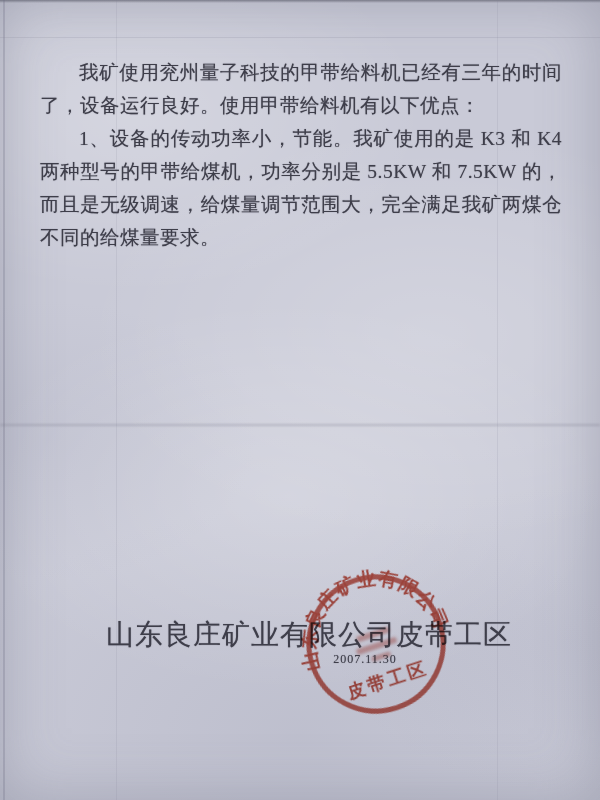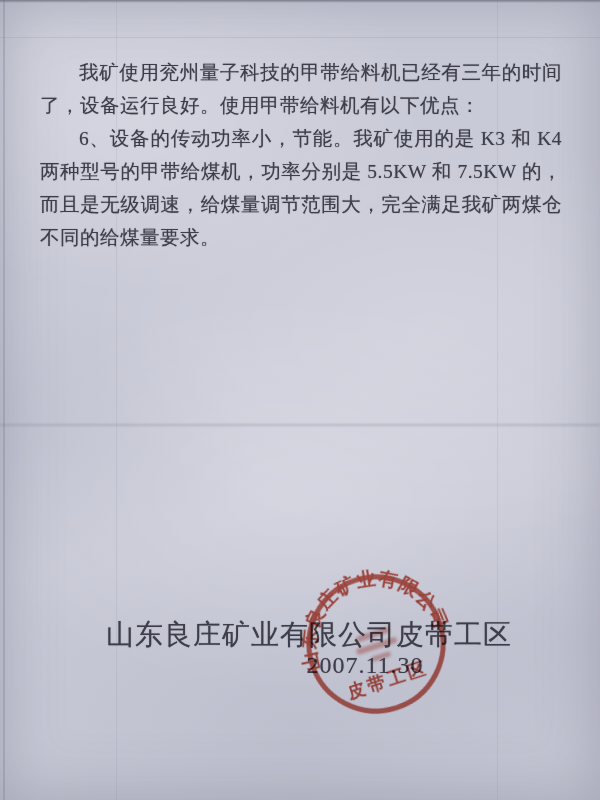--- a/index.html
+++ b/index.html
@@ -43,21 +43,21 @@
     position:absolute;left:0;top:616px;width:600px;
     padding-right:88px;box-sizing:border-box;
     text-align:right;
     font-size:28px;color:#3e3e4a;
     text-shadow:0 0 1px rgba(62,62,74,0.55);
     letter-spacing:1px;
   }
   .sig-date{
     position:absolute;left:250px;top:652px;width:230px;
     text-align:center;
-    font-size:24px;color:#3e3e4a;
+    font-size:12px;color:#3e3e4a;
     text-shadow:0 0 1px rgba(62,62,74,0.5);
     letter-spacing:1px;
   }
 
   .stamp{
     position:absolute;left:301px;top:569px;
     mix-blend-mode:multiply;
     opacity:0.92;
   }
   .stamp text{font-family:"Liberation Serif","DejaVu Serif",serif;font-weight:bold;}
@@ -69,21 +69,21 @@
 
   <div class="edge-top"></div>
   <div class="edge-left"></div>
   <div class="crease-h"></div>
   <div class="crease-h2"></div>
   <div class="crease-v" style="left:116px"></div>
   <div class="crease-v" style="left:497px"></div>
 
   <div class="body-text">
     <p>我矿使用兖州量子科技的甲带给料机已经有三年的时间了，设备运行良好。使用甲带给料机有以下优点：</p>
-    <p>6、设备的传动功率小，节能。我矿使用的是 K3 和 K4 两种型号的甲带给煤机，功率分别是 5.5KW 和 7.5KW 的，而且是无级调速，给煤量调节范围大，完全满足我矿两煤仓不同的给煤量要求。</p>
+    <p>1、设备的传动功率小，节能。我矿使用的是 K3 和 K4 两种型号的甲带给煤机，功率分别是 5.5KW 和 7.5KW 的，而且是无级调速，给煤量调节范围大，完全满足我矿两煤仓不同的给煤量要求。</p>
   </div>
 
   <div class="signature">山东良庄矿业有限公司皮带工区</div>
   <div class="sig-date">2007.11.30</div>
 
   <svg class="stamp" width="150" height="150" viewBox="0 0 150 150">
     <defs>
       <filter id="inkblur" x="-20%" y="-20%" width="140%" height="140%">
         <feGaussianBlur stdDeviation="0.45"></feGaussianBlur>
       </filter>

